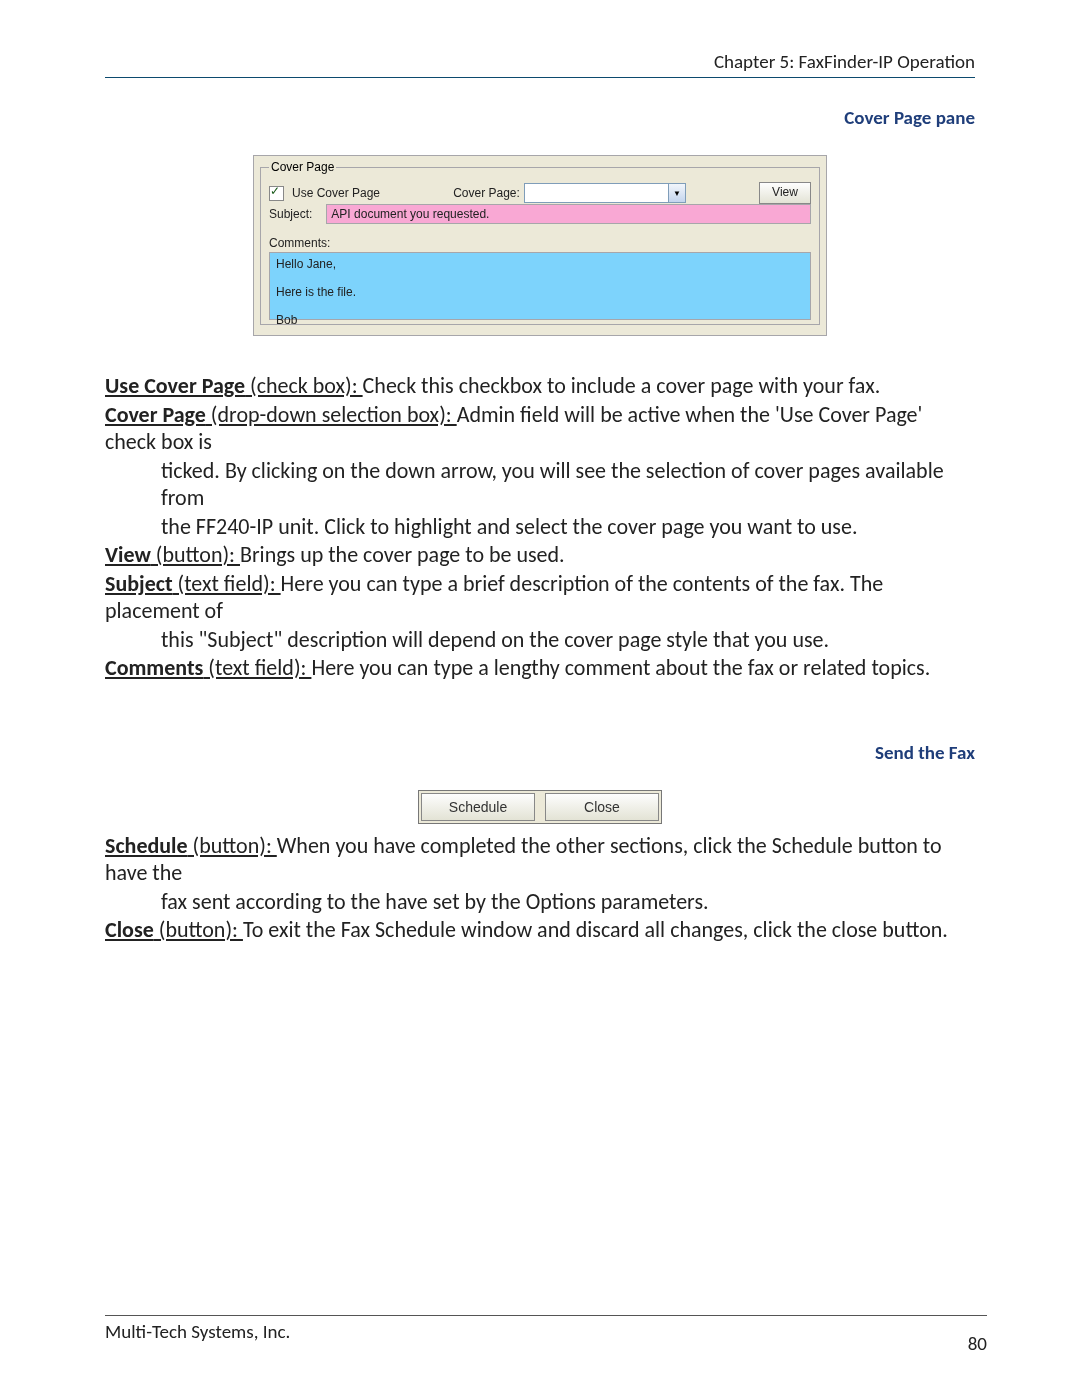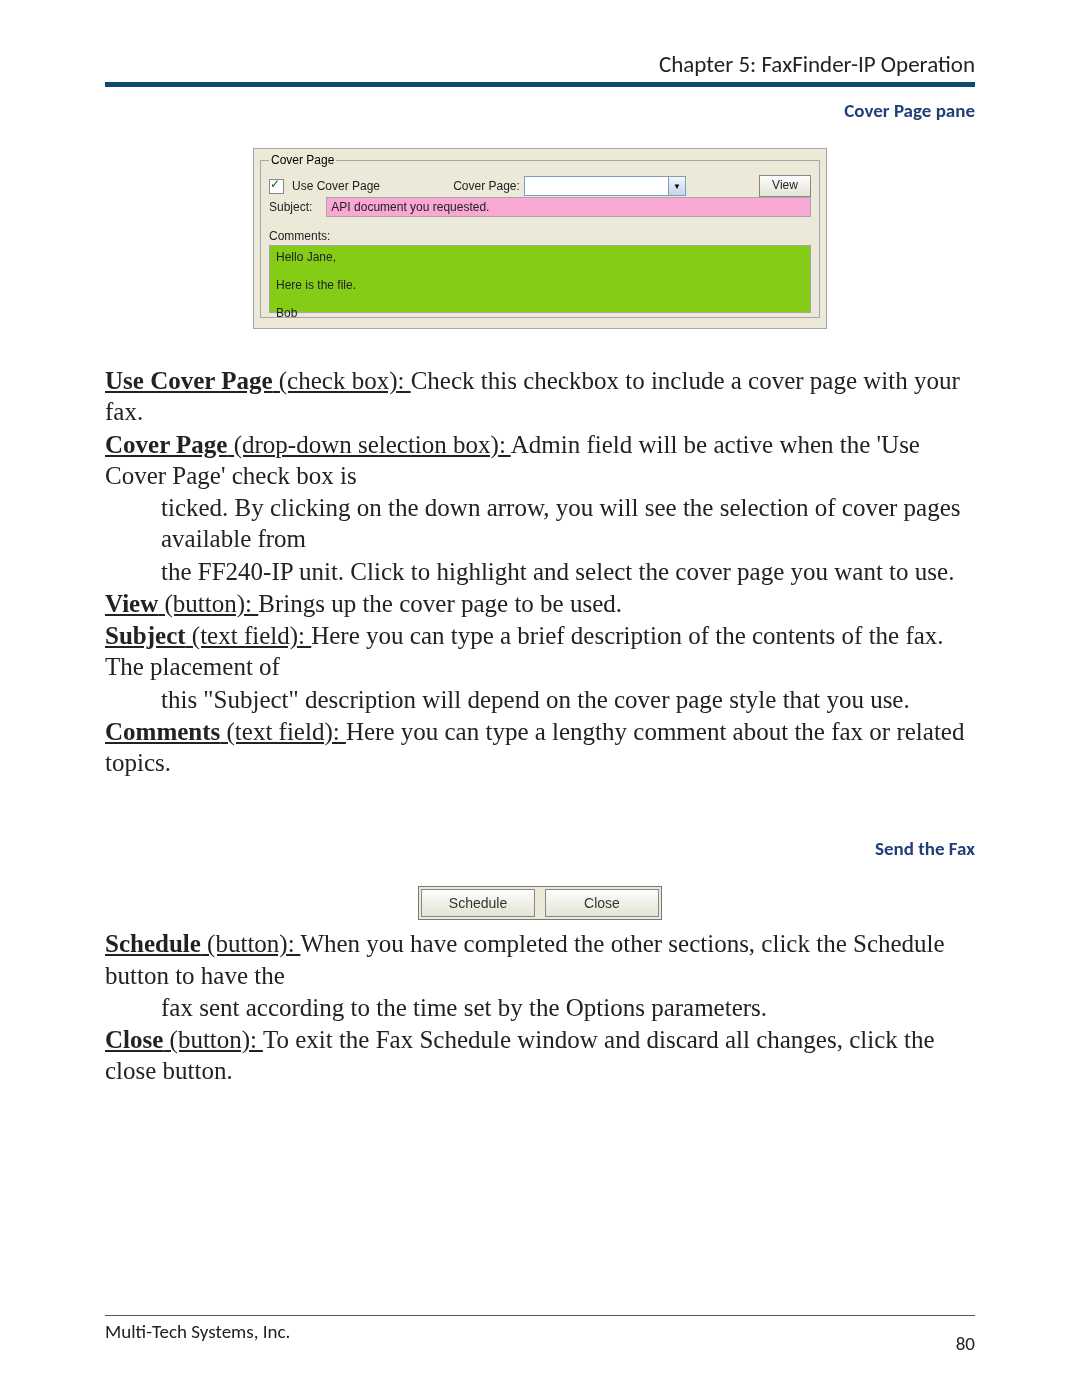--- a/index.html
+++ b/index.html
@@ -10,25 +10,25 @@
     color: #222;
   }
   .page {
     width: 1080px;
     height: 1397px;
     box-sizing: border-box;
     padding: 50px 105px 40px 105px;
     position: relative;
   }
   .header-line {
-    border-bottom: 5px solid #0c4a6e;
+    border-bottom: 1px solid #0c4a6e;
     padding-bottom: 4px;
     text-align: right;
-    font-size: 23px;
-    margin-bottom: 12px;
+    font-size: 19px;
+    margin-bottom: 28px;
   }
   .section-title {
     color: #1F3E7A;
     font-weight: 700;
     font-size: 19px;
     margin-bottom: 26px;
     text-align: right;
   }
   
   .cp-frame {
@@ -96,30 +96,29 @@
     flex: 1; height: 18px; background: #f9a8d4;
     border: 1px solid #A7A6AA; padding: 0 4px;
     font: 12px Tahoma, Arial, sans-serif;
     line-height: 18px;
   }
   .cp-comments-label {
     font: 12px Tahoma, Arial, sans-serif;
     margin-top: 12px; margin-bottom: 2px;
   }
   .cp-comments-box {
-    background: #84cc16; border: 1px solid #A7A6AA;
+    background: #7dd3fc; border: 1px solid #A7A6AA;
     font: 12px Tahoma, Arial, sans-serif;
     padding: 4px 6px; height: 58px;
     white-space: pre-line;
   }
   
   .body-text {
-    font-size: 25px;
+    font-size: 22px;
     line-height: 1.25;
-    font-family: Liberation Serif, serif;
   }
   .body-text p {
     margin: 0 0 1px 0;
   }
   .def-term {
     font-weight: 700;
     text-decoration: underline;
   }
   .def-paren {
     text-decoration: underline;
@@ -139,21 +138,21 @@
     flex: 1; height: 26px;
     border: 1px solid #888;
     background: linear-gradient(#fdfdfd,#E3E3D5);
     font: 14px Tahoma, Arial, sans-serif;
     color: #333;
     display: flex; align-items: center; justify-content: center;
   }
   
   .footer {
     position: absolute;
-    bottom: 42px; left: 105px; right: 105px;
+    bottom: 42px; left: 105px; right: 93px;
     border-top: 1px solid #555;
     padding-top: 4px;
     font-size: 19px;
     display: flex;
   }
   .footer .l { flex: 1; text-align: left; }
   .footer .c { flex: 1; text-align: center; }
   .footer .r { flex: 1; text-align: right; margin-top: 12px; }
 </style>
 </head>
@@ -222,21 +221,21 @@
 
   <div class="sendfax-btns">
     <div class="sf-btn">Schedule</div>
     <div class="sf-btn">Close</div>
   </div>
 
   <div class="body-text">
     <p>
       <span class="def-term">Schedule</span><span class="def-paren"> (button): </span><span>When you have completed the other sections, click the Schedule button to have the</span>
     </p>
-    <p class="cont">fax sent according to the time set by the Options parameters.</p>
+    <p class="cont">fax sent according to the have set by the Options parameters.</p>
     <p>
       <span class="def-term">Close</span><span class="def-paren"> (button): </span><span>To exit the Fax Schedule window and discard all changes, click the close button.</span>
     </p>
   </div>
 
   <div class="footer">
     <span class="l">Multi-Tech Systems, Inc.</span>
     <span class="r">80</span>
   </div>
 

